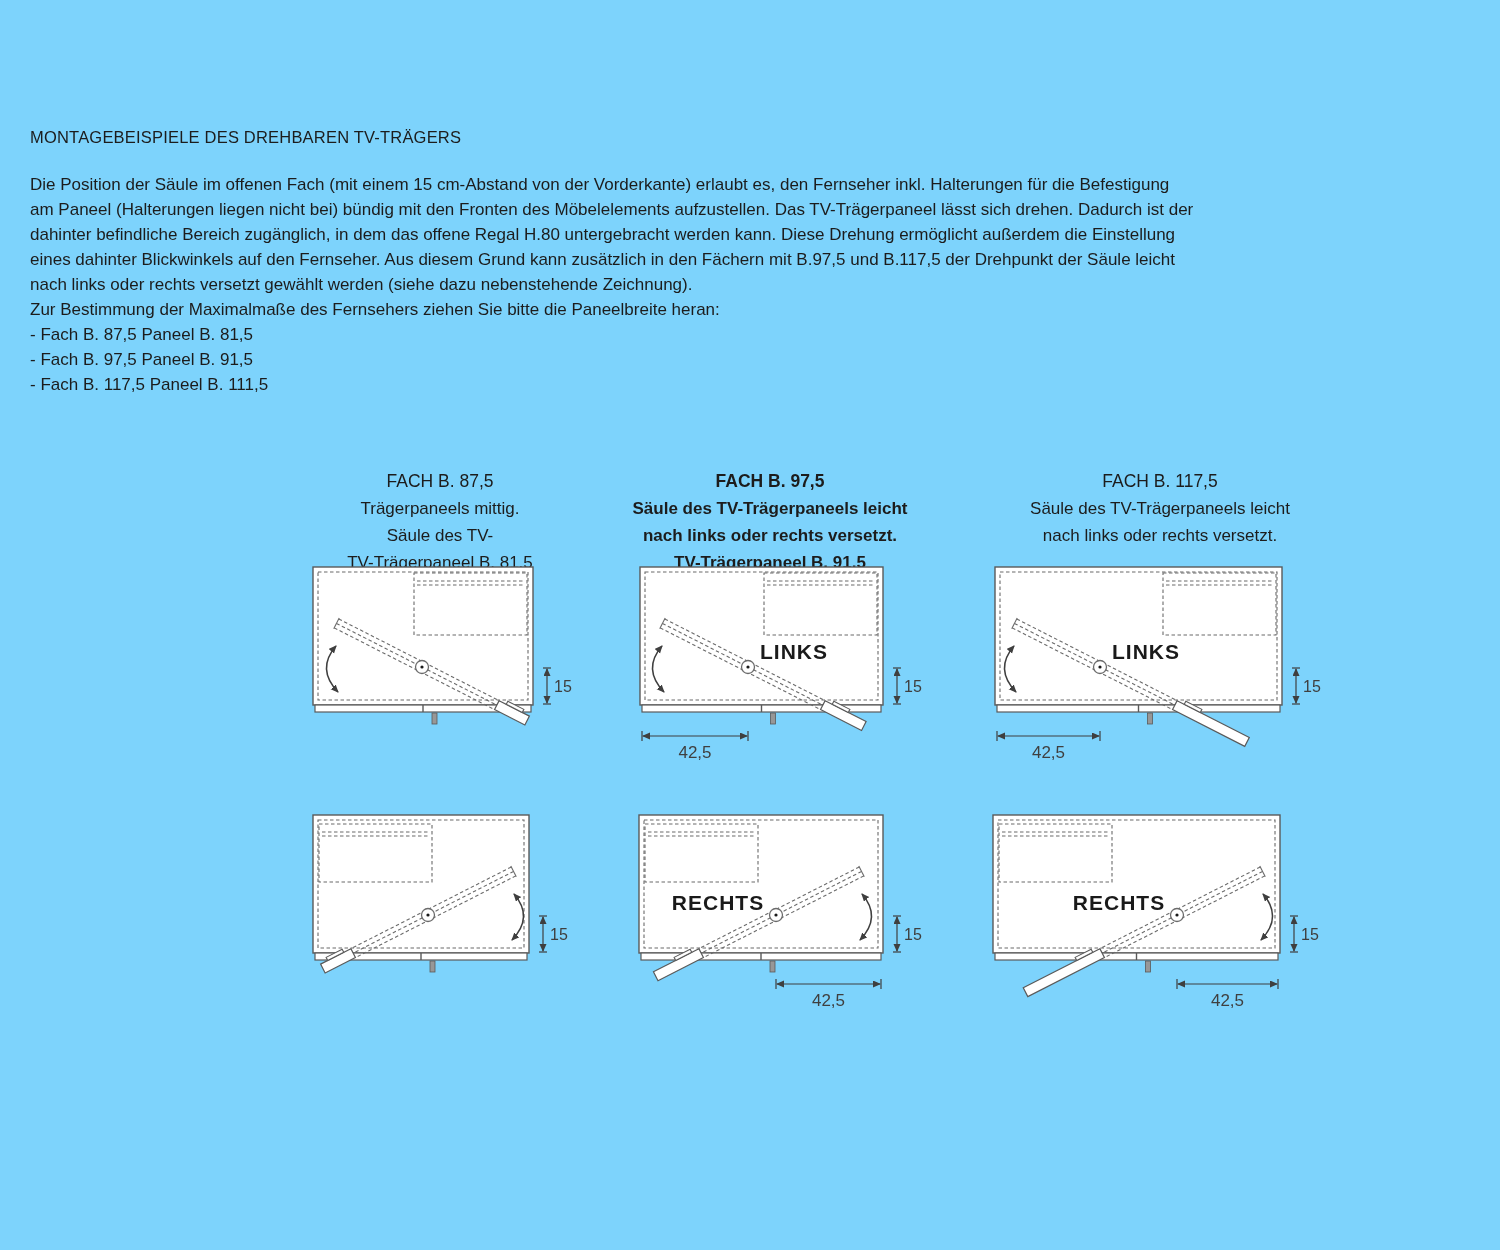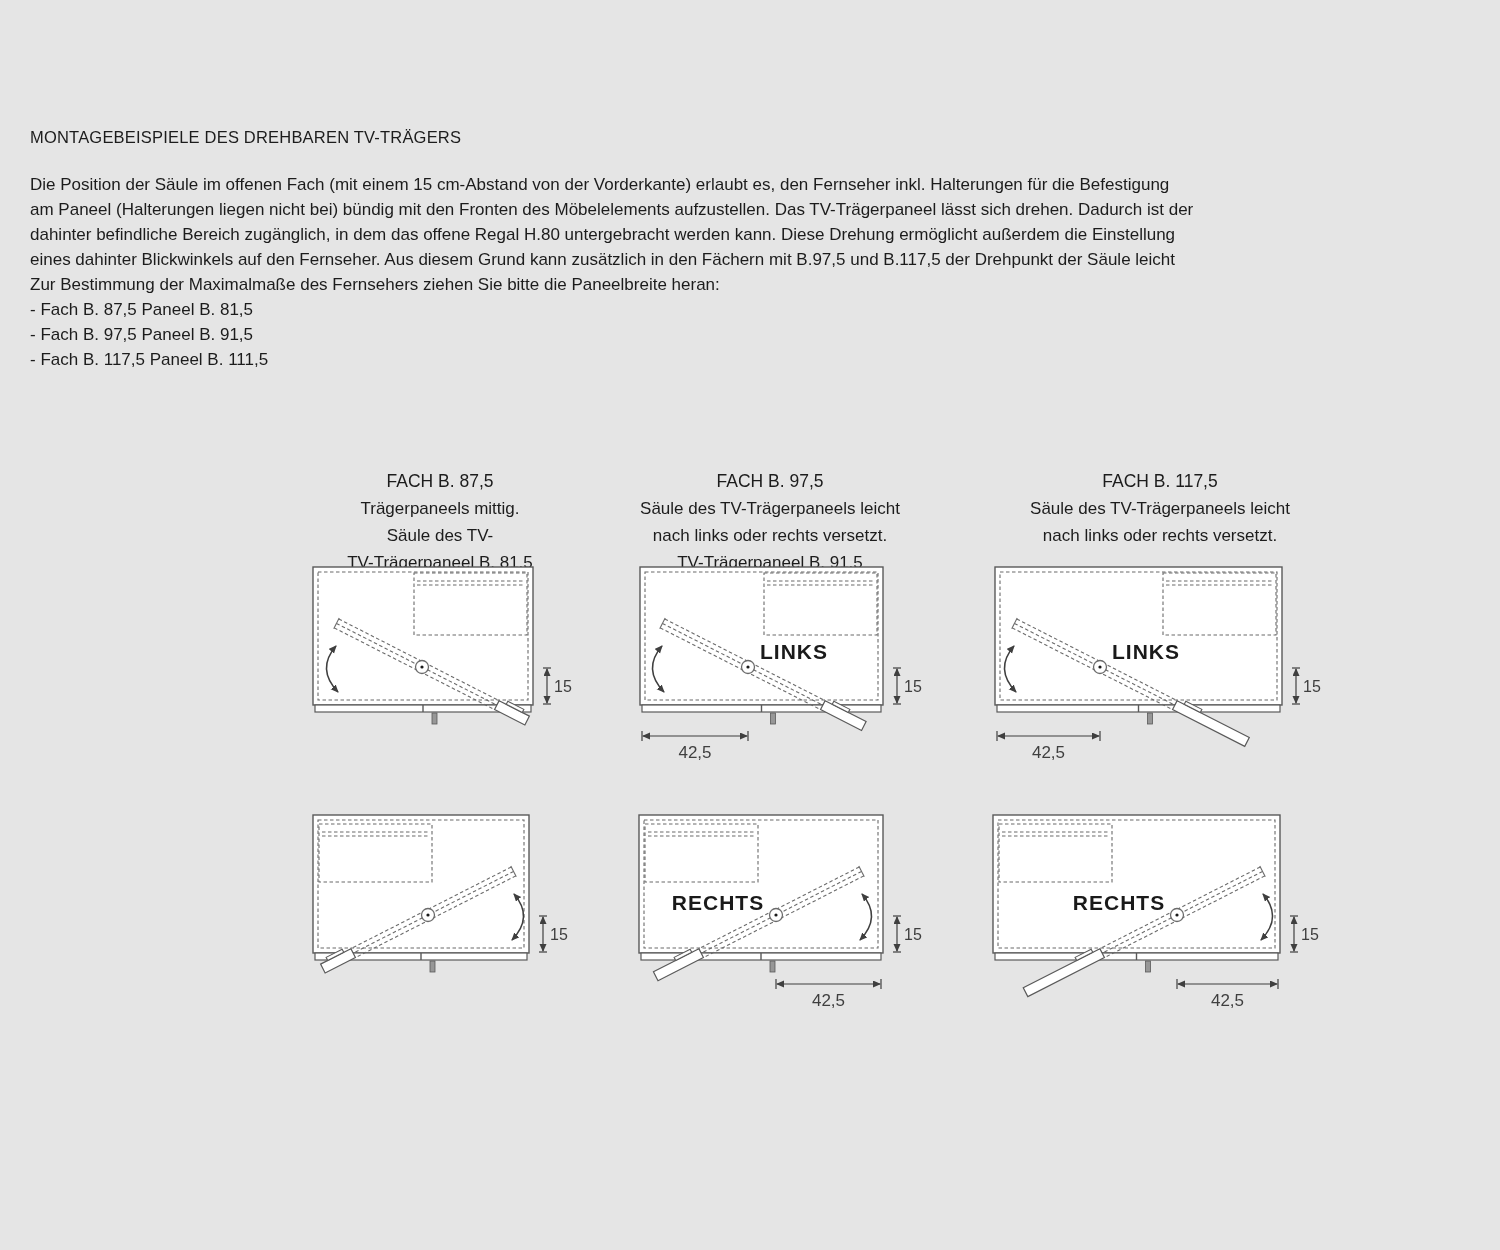--- a/index.html
+++ b/index.html
@@ -1,17 +1,17 @@
 <!DOCTYPE html>
 <html><head>
 <meta charset="utf-8">
 <style>
   html,body { margin:0; padding:0; background:#ffffff; }
   .page {
-    position:relative; width:1500px; height:1250px; background:#e5e5e5;
+    position:relative; width:1500px; height:1250px; background:#7dd3fc;
     font-family:"Liberation Sans", sans-serif; color:#1c1c1c; overflow:hidden;
   }
   .title {
     position:absolute; left:30px; top:128px;
     font-size:16.5px; letter-spacing:.2px; white-space:nowrap;
   }
   .textblock {
     position:absolute; left:30px; top:172px;
     font-size:17px; line-height:25px; white-space:nowrap;
   }
@@ -28,34 +28,35 @@
 
 <div class="page">
 
   <div class="title">MONTAGEBEISPIELE DES DREHBAREN TV-TRÄGERS</div>
 
   <div class="textblock">
     <div>Die Position der Säule im offenen Fach (mit einem 15 cm-Abstand von der Vorderkante) erlaubt es, den Fernseher inkl. Halterungen für die Befestigung</div>
     <div>am Paneel (Halterungen liegen nicht bei) bündig mit den Fronten des Möbelelements aufzustellen. Das TV-Trägerpaneel lässt sich drehen. Dadurch ist der</div>
     <div>dahinter befindliche Bereich zugänglich, in dem das offene Regal H.80 untergebracht werden kann. Diese Drehung ermöglicht außerdem die Einstellung</div>
     <div>eines dahinter Blickwinkels auf den Fernseher. Aus diesem Grund kann zusätzlich in den Fächern mit B.97,5 und B.117,5 der Drehpunkt der Säule leicht</div>
+    <div>nach links oder rechts versetzt gewählt werden (siehe dazu nebenstehende Zeichnung).</div>
     <div>Zur Bestimmung der Maximalmaße des Fernsehers ziehen Sie bitte die Paneelbreite heran:</div>
     <div>- Fach B. 87,5 Paneel B. 81,5</div>
     <div>- Fach B. 97,5 Paneel B. 91,5</div>
     <div>- Fach B. 117,5 Paneel B. 111,5</div>
   </div>
 
   <div class="col-header" style="left:270px;">
     <div class="fach">FACH B. 87,5</div>
     <div>Trägerpaneels mittig.</div>
     <div>Säule des TV-</div>
     <div>TV-Trägerpaneel B. 81,5</div>
   </div>
 
-  <div class="col-header" style="left:600px;">
+  <div class="col-header" style="left:600px;font-weight:bold;">
     <div class="fach">FACH B. 97,5</div>
     <div>Säule des TV-Trägerpaneels leicht</div>
     <div>nach links oder rechts versetzt.</div>
     <div>TV-Trägerpaneel B. 91,5</div>
   </div>
 
   <div class="col-header" style="left:990px;">
     <div class="fach">FACH B. 117,5</div>
     <div>Säule des TV-Trägerpaneels leicht</div>
     <div>nach links oder rechts versetzt.</div>

